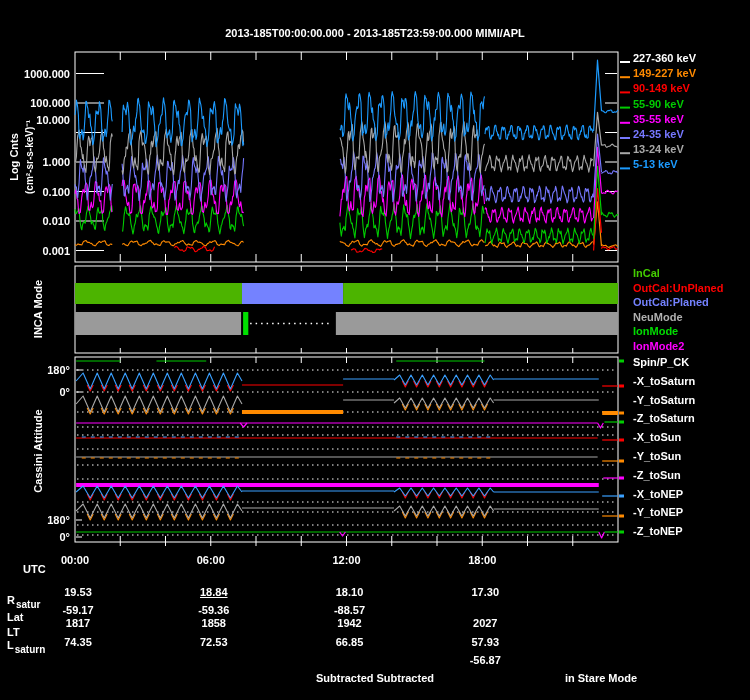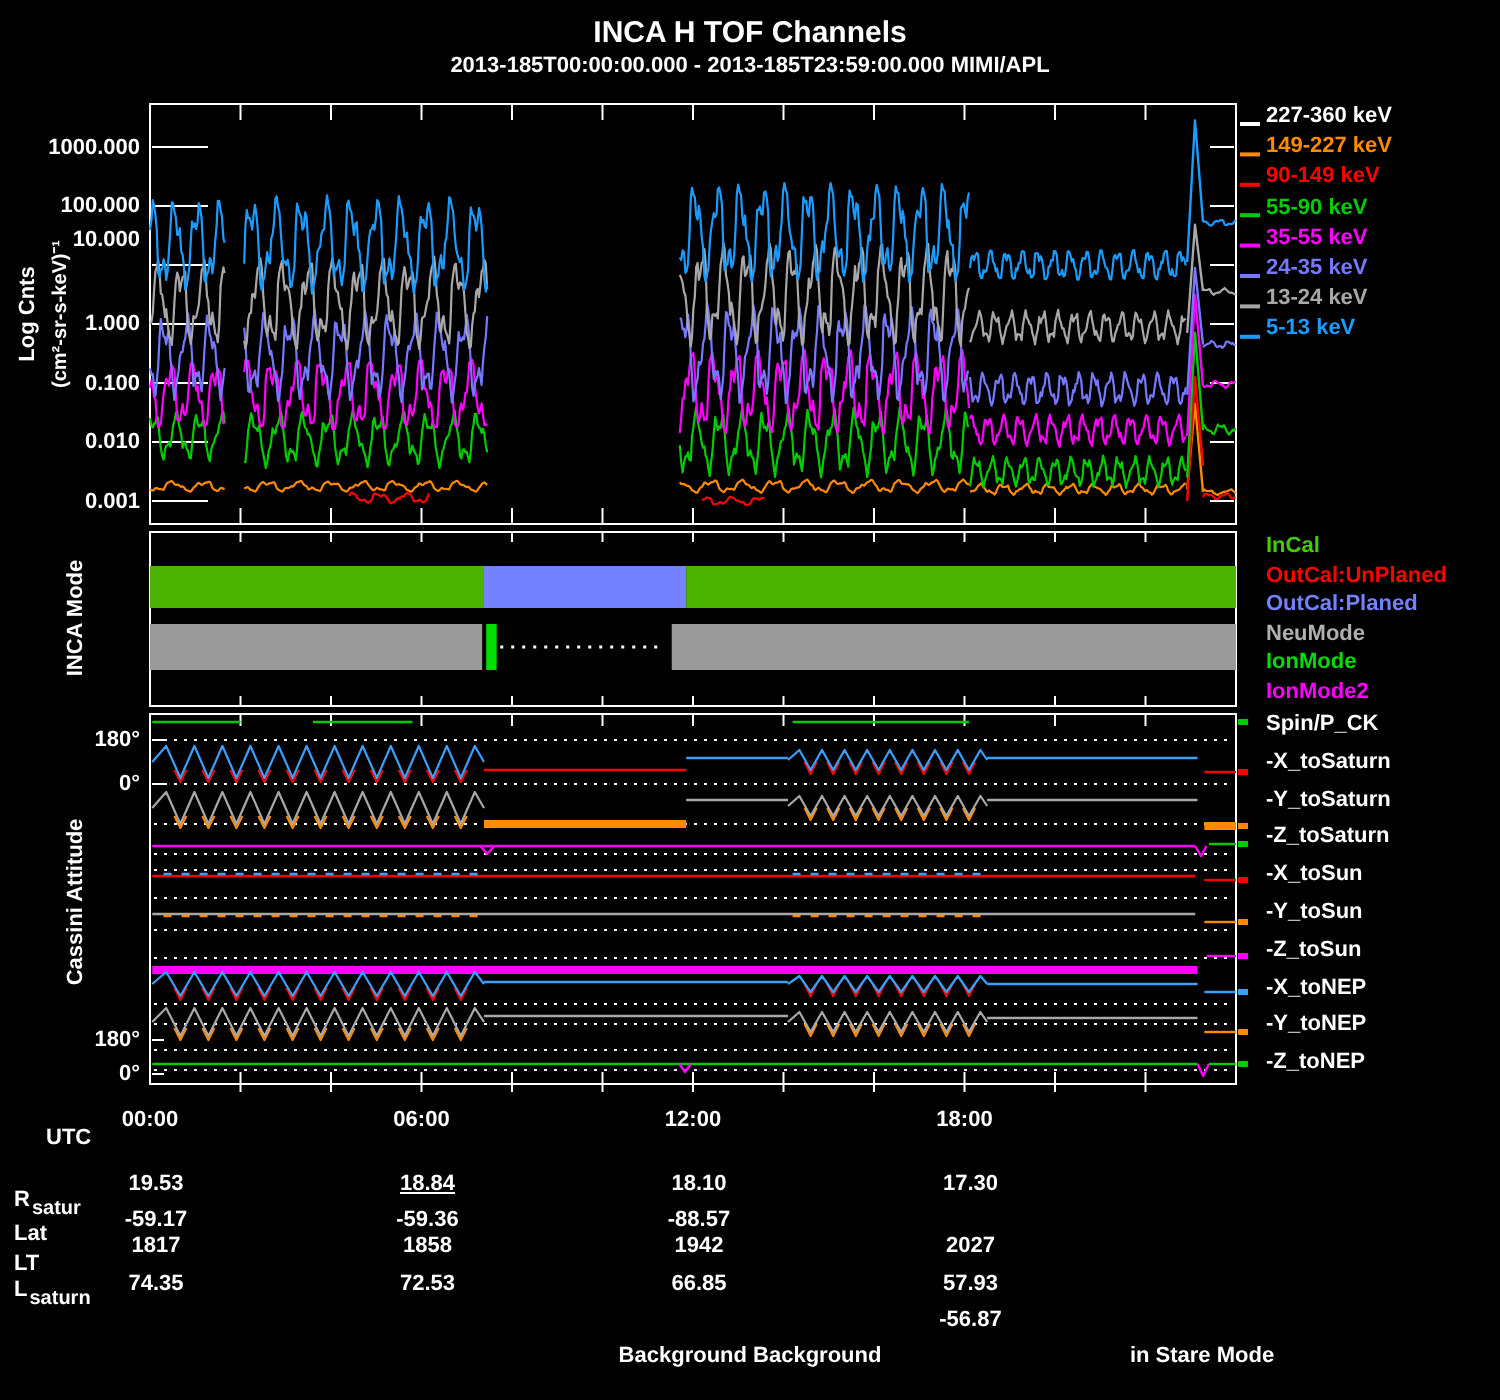--- a/index.html
+++ b/index.html
@@ -313,21 +313,20 @@
       <line x1="620" y1="62" x2="630" y2="62" stroke="#FFFFFF" stroke-width="2"></line>
       <line x1="620" y1="77.2" x2="630" y2="77.2" stroke="#FF8A00" stroke-width="2"></line>
       <line x1="620" y1="92.4" x2="630" y2="92.4" stroke="#FF0000" stroke-width="2"></line>
       <line x1="620" y1="107.6" x2="630" y2="107.6" stroke="#00CC00" stroke-width="2"></line>
       <line x1="620" y1="122.8" x2="630" y2="122.8" stroke="#FF00FF" stroke-width="2"></line>
       <line x1="620" y1="138" x2="630" y2="138" stroke="#7678FF" stroke-width="2"></line>
       <line x1="620" y1="153.2" x2="630" y2="153.2" stroke="#A8A8A8" stroke-width="2"></line>
       <line x1="620" y1="168.39999999999998" x2="630" y2="168.39999999999998" stroke="#1C9BFF" stroke-width="2"></line>
     </svg>
 
-  <div id="title">INCA H TOF Channels</div>
   <div id="subtitle">2013-185T00:00:00.000 - 2013-185T23:59:00.000 MIMI/APL</div>
 
   <div class="vlabel" style="left:14px;top:157px;">Log Cnts</div>
   <div class="vlabel" style="left:29px;top:157px;font-size:10px;">(cm²-sr-s-keV)⁻¹</div>
   <div class="vlabel" style="left:38px;top:309px;">INCA Mode</div>
   <div class="vlabel" style="left:38px;top:451px;">Cassini Attitude</div>
 
   <div class="lbl" style="left:23px;top:563px;">UTC</div>
 
   <div id="labels">
@@ -385,15 +384,15 @@
       <div class="lbl ctr" style="left: 213.75px; top: 617px;">1858</div>
       <div class="lbl ctr" style="left: 349.5px; top: 617px;">1942</div>
       <div class="lbl ctr" style="left: 485.25px; top: 617px;">2027</div>
       <div class="lbl" style="left: 7px; top: 639px;"><span>L</span><span class="sub">saturn</span></div>
       <div class="lbl ctr" style="left: 78px; top: 636px;">74.35</div>
       <div class="lbl ctr" style="left: 213.75px; top: 636px;">72.53</div>
       <div class="lbl ctr" style="left: 349.5px; top: 636px;">66.85</div>
       <div class="lbl ctr" style="left: 485.25px; top: 636px;">57.93</div>
     </div>
 
-  <div class="foot" style="left:375px;">Background Background</div>
+  <div class="foot" style="left:375px;">Subtracted Subtracted</div>
   <div class="foot" style="left:601px;">in Stare Mode</div>
 </div>
 
 </body></html>

